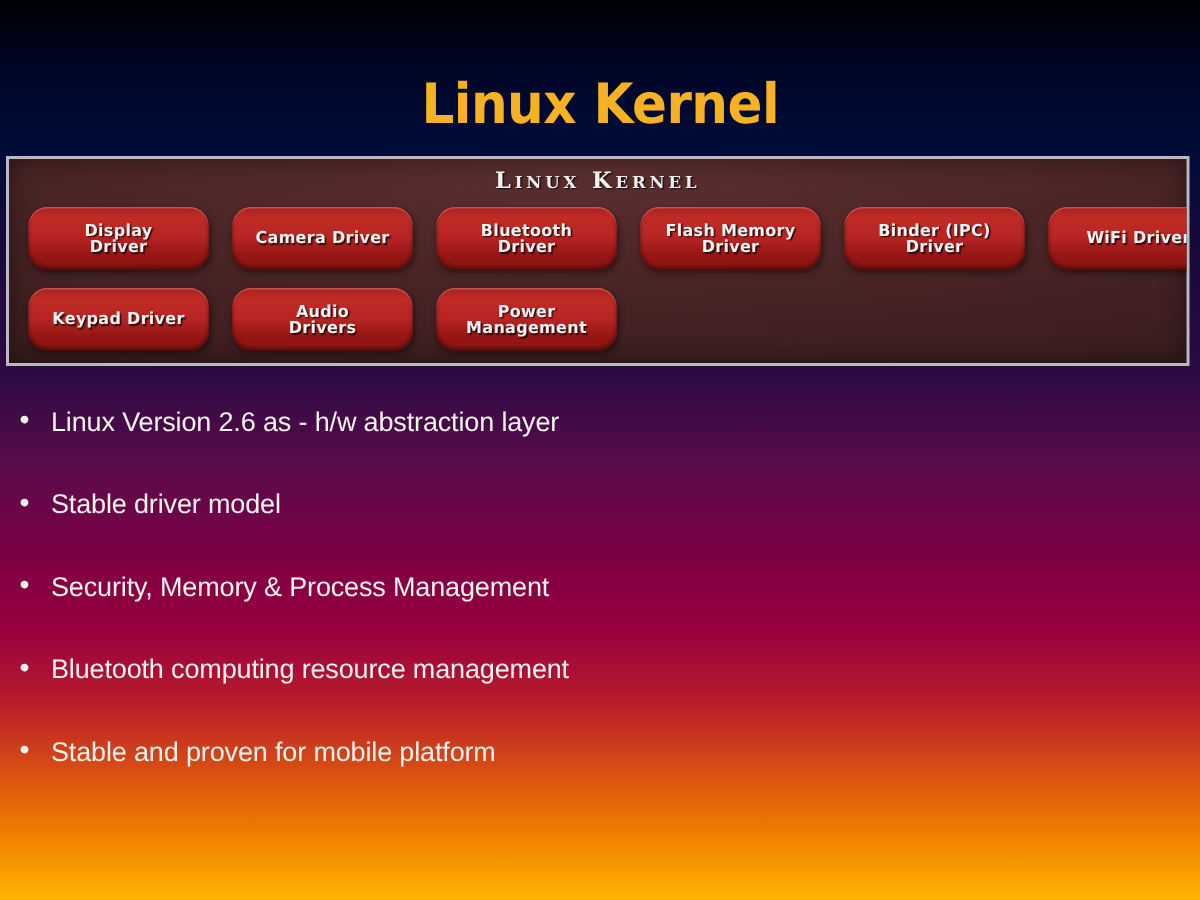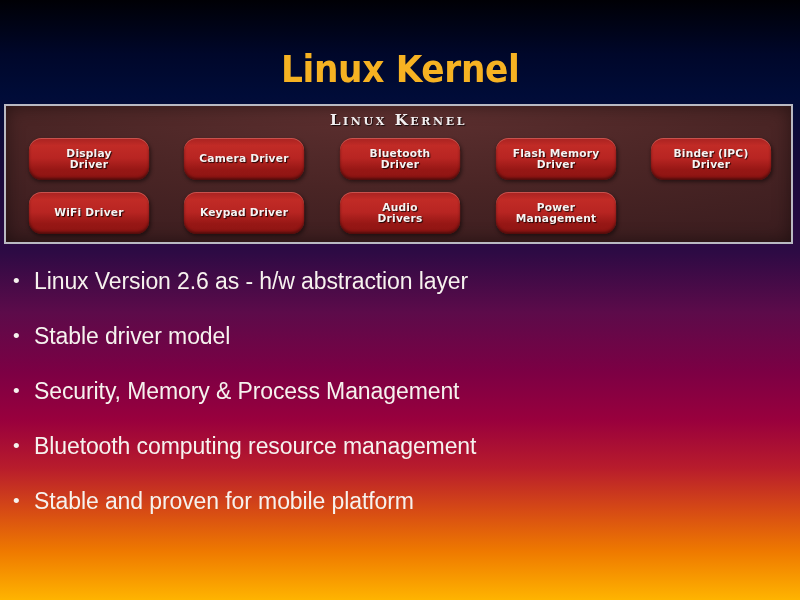--- a/index.html
+++ b/index.html
@@ -70,21 +70,21 @@
     color:#f2eff0;
     text-shadow:1px 1px 1px rgba(0,0,0,0.75);
     font-variant:small-caps;
   }
 
   .grid {
     position:absolute;
     top:32px; left:11px;
     width:766px;
     display:grid;
-    grid-template-columns:repeat(5, 1fr);
+    grid-template-columns:repeat(6, 1fr);
     grid-template-rows:42px 42px;
     column-gap:32px;
     row-gap:9px;
     gap:12px;
   }
 
   .drv-cell { display:flex; align-items:center; justify-content:center; }
 
   .drv {
     width:124px; height:42px;
@@ -125,21 +125,21 @@
     width:18px;
     flex:0 0 18px;
     color:#f6f2ee;
     font-size:19px;
     line-height:26px;
     text-align:left;
     padding-left:1px;
   }
   .bullet-text {
     font-family:"Liberation Sans", sans-serif;
-    font-size:23px;
+    font-size:18px;
     line-height:26px;
     color:#f6f2ee;
     letter-spacing:-0.1px;
     padding-left:4px;
     white-space:nowrap;
   }
 </style>
 </head>
 <body>
 

